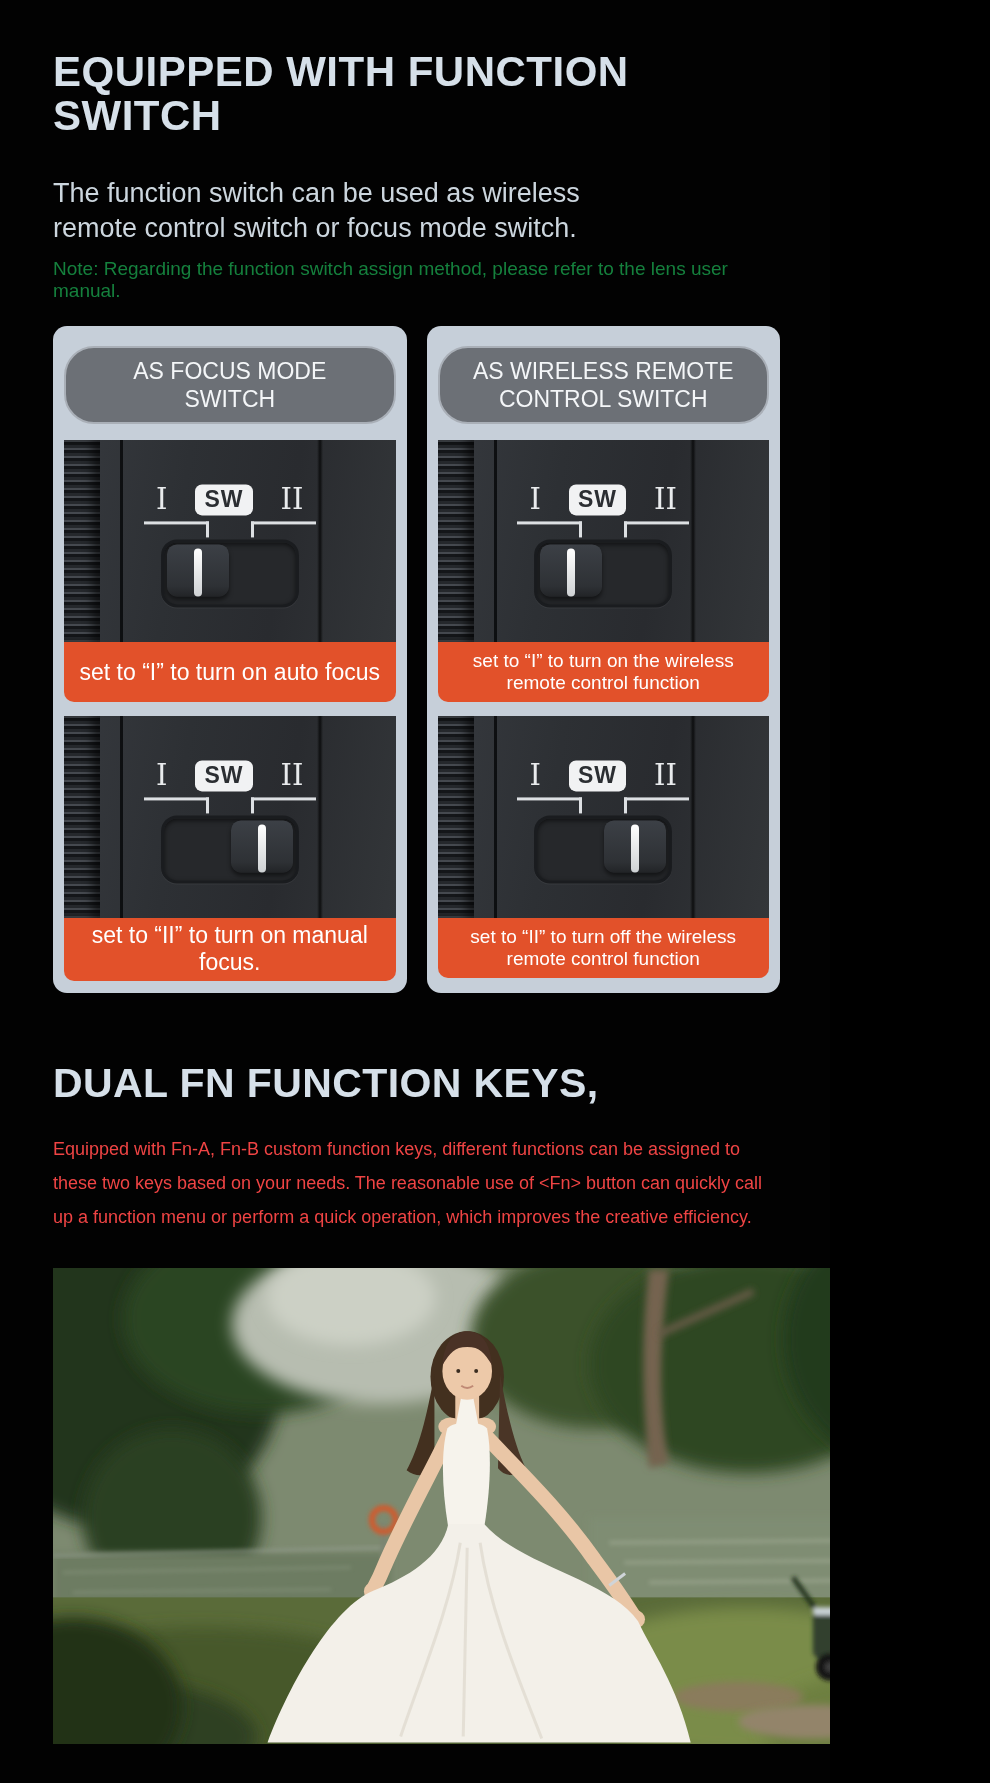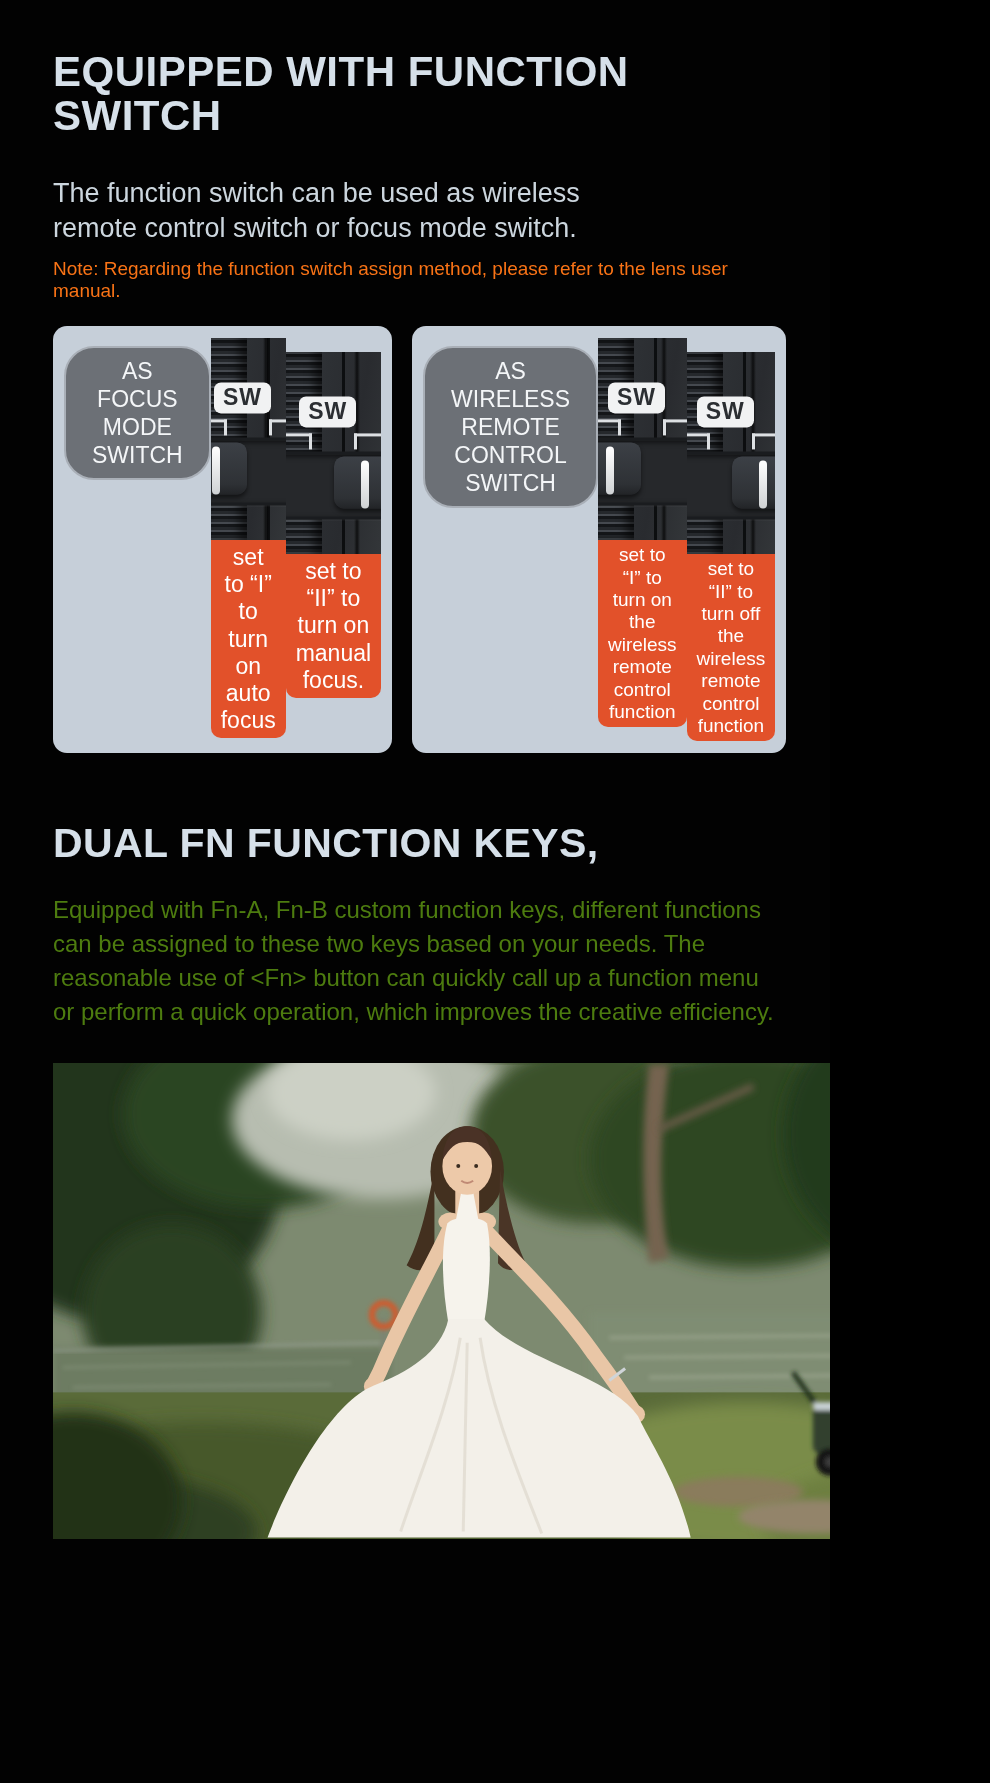--- a/index.html
+++ b/index.html
@@ -3,24 +3,24 @@
 <meta charset="utf-8">
 <style>
   html,body{margin:0;padding:0;background:#000;}
   .page{position:relative;width:830px;height:1783px;background:#020202;overflow:hidden;
         font-family:"Liberation Sans", sans-serif;color:#ccd6de;}
   .content{padding:50px 50px 0 53px;}
 
   
   .h1{font-size:42px;font-weight:800;letter-spacing:.5px;color:#d6e0e9;line-height:1.05;margin:0;}
   .subtitle{margin-top:38px;font-size:27px;line-height:35px;color:#ccd6de;}
-  .note{margin-top:12px;font-size:19px;color:#f97316;}
+  .note{margin-top:12px;font-size:19px;color:#15803d;}
 
   .panels{display:flex;gap:20px;margin-top:24px;align-items:stretch;}
-  .panel{flex:1;background:#c6cfd9;border-radius:14px;padding:12px 11px 12px;display:flex;flex-direction:row;}
+  .panel{flex:1;background:#c6cfd9;border-radius:14px;padding:12px 11px 12px;display:flex;flex-direction:column;}
   .pill-wrap{text-align:center;margin:8px 0 16px;}
   .pill{display:inline-block;max-width:330px;background:#6c7076;border:2px solid #a9afb7;
         border-radius:30px;color:#f4f6f8;font-size:23px;line-height:1.22;padding:9px 26px;font-weight:500;}
   .figure{margin-top:0;}
   .figure + .figure{margin-top:14px;}
 
   
   .lens{position:relative;height:202px;overflow:hidden;
         background:linear-gradient(100deg,#36393e 0%,#2d3034 35%,#292b2f 65%,#333639 100%);}
   .knurl{position:absolute;left:0;top:0;bottom:0;width:36px;
@@ -47,21 +47,21 @@
   .pos-right .slider{right:3px;}
   .ind{position:absolute;left:50%;top:4px;transform:translateX(-50%);width:8px;height:48px;
        background:linear-gradient(180deg,#ffffff,#cfd2d4);border-radius:4px;}
 
   .caption{min-height:52px;display:flex;align-items:center;justify-content:center;text-align:center;
            background:#e2512a;color:#fff;border-radius:0 0 10px 10px;font-size:23px;line-height:1.18;padding:4px 10px;}
   .panel-right .caption{font-size:19px;}
 
   
   .h2{margin:64px 0 0;font-size:41px;font-weight:700;letter-spacing:.4px;color:#d6e0e9;line-height:1.3;}
-  .body-text{margin-top:22px;font-size:24px;line-height:34px;color:#4d7c0f;max-width:880px;}
+  .body-text{margin-top:22px;font-size:18px;line-height:34px;color:#ef4444;max-width:880px;}
 
   .photo{margin-top:34px;width:890px;height:476px;overflow:hidden;background:#5c6b4d;}
   .photo svg{display:block;}
 </style>
 </head>
 <body>
 
 <div class="page">
   <div class="content">
 

